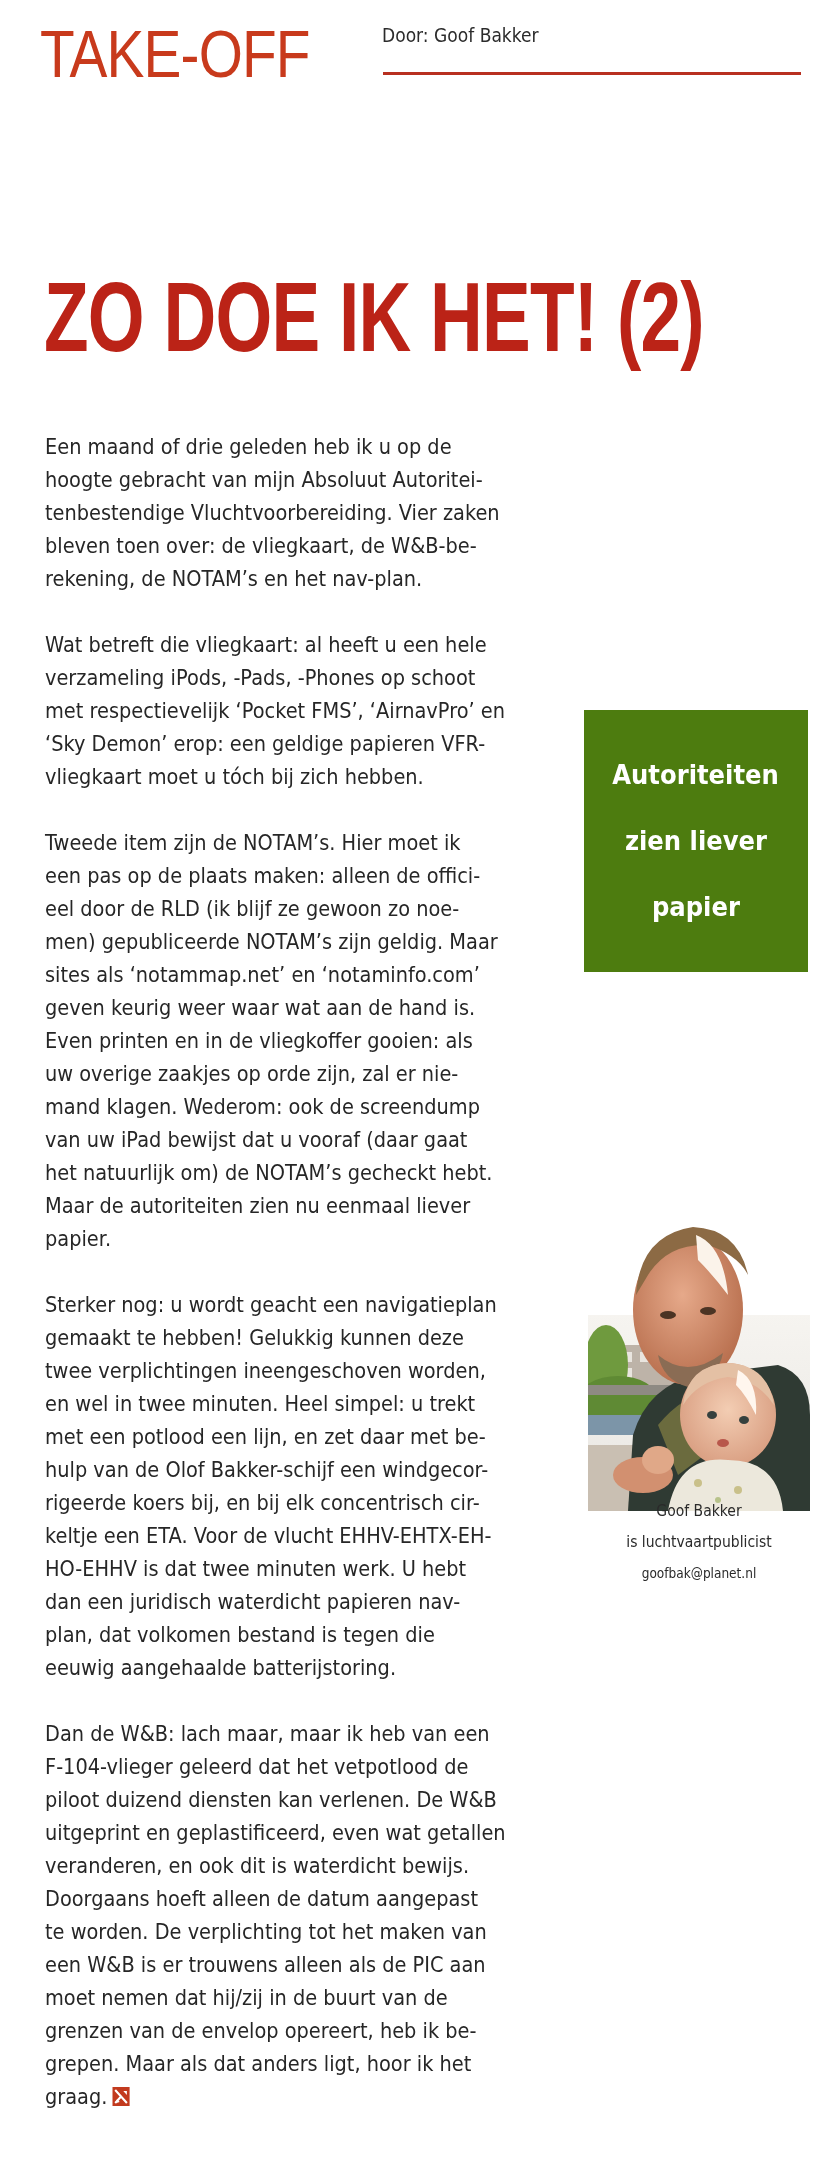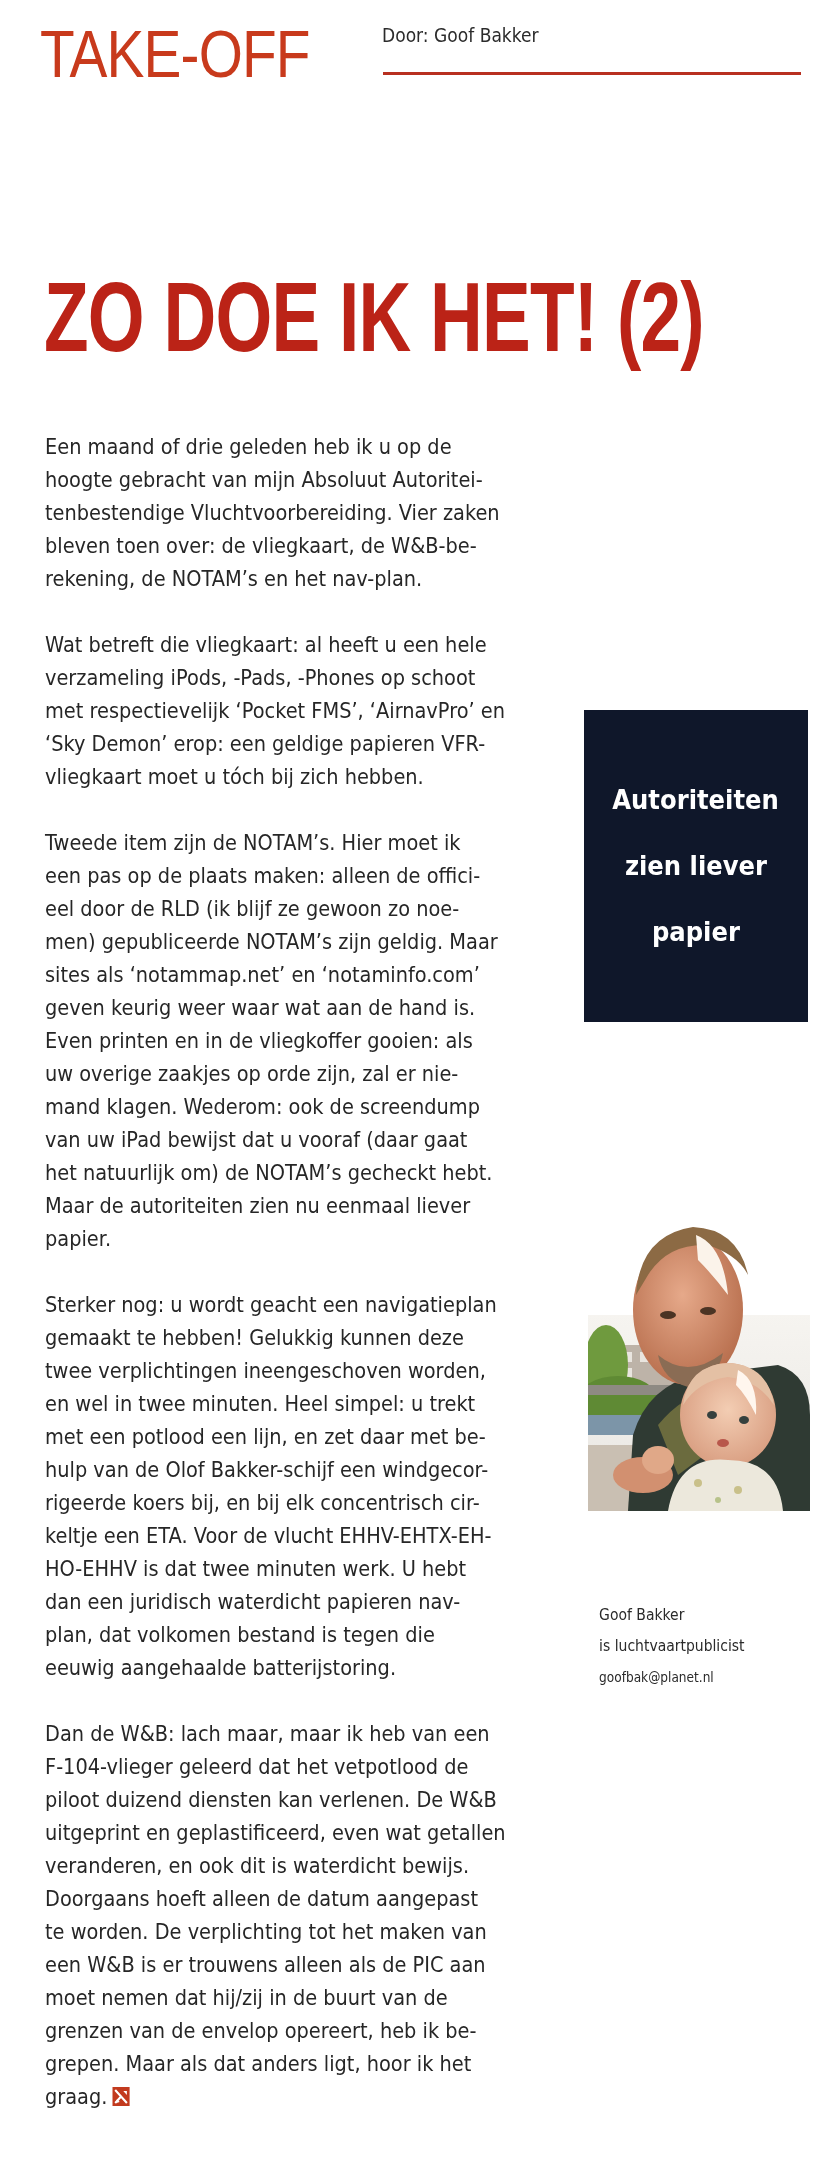--- a/index.html
+++ b/index.html
@@ -36,35 +36,35 @@
     display: block; white-space: nowrap;
     font-family: "DejaVu Sans", sans-serif; font-size: 21.5px; line-height: 33px;
     color: #262626; transform: scaleX(0.9); transform-origin: left center;
   }
   .endmark {
     display: inline-block; width: 19px; height: 19px; vertical-align: -2px;
     margin-left: 6px; background: #c23a1e; position: relative;
   }
   .endmark svg { position: absolute; left: 0; top: 0; }
   .pullquote {
-    position: absolute; left: 584px; top: 710px; width: 224px; height: 312px;
-    background: #0f172a; display: flex; flex-direction: column;
+    position: absolute; left: 584px; top: 710px; width: 224px; height: 262px;
+    background: #4d7c0f; display: flex; flex-direction: column;
     justify-content: center; align-items: center;
   }
   .pq-line {
     font-family: "DejaVu Sans", sans-serif; font-weight: bold; font-size: 27px;
     line-height: 66px; color: #ffffff; white-space: nowrap;
     transform: scaleX(0.9);
   }
   .photo {
     position: absolute; left: 588px; top: 1215px; width: 222px; height: 296px;
     overflow: hidden; background: #ffffff;
   }
   .caption {
-    position: absolute; left: 588px; top: 1600px; width: 222px; text-align: left;
+    position: absolute; left: 588px; top: 1496px; width: 222px; text-align: center;
   }
   .cap-line {
     display: block; font-family: "DejaVu Sans", sans-serif; font-size: 15.5px;
     line-height: 31px; color: #2a2a2a; white-space: nowrap;
     transform: scaleX(0.9);
   }
   .cap-line.email { font-size: 13.5px; }
 </style>
 </head>
 <body>

